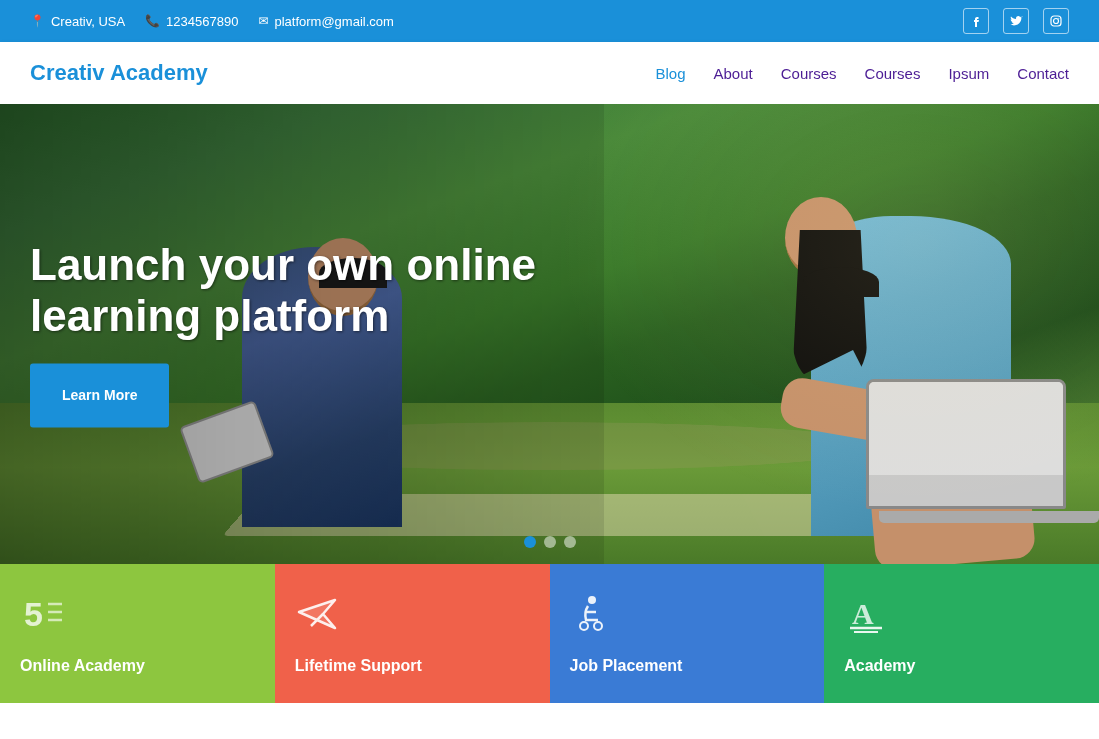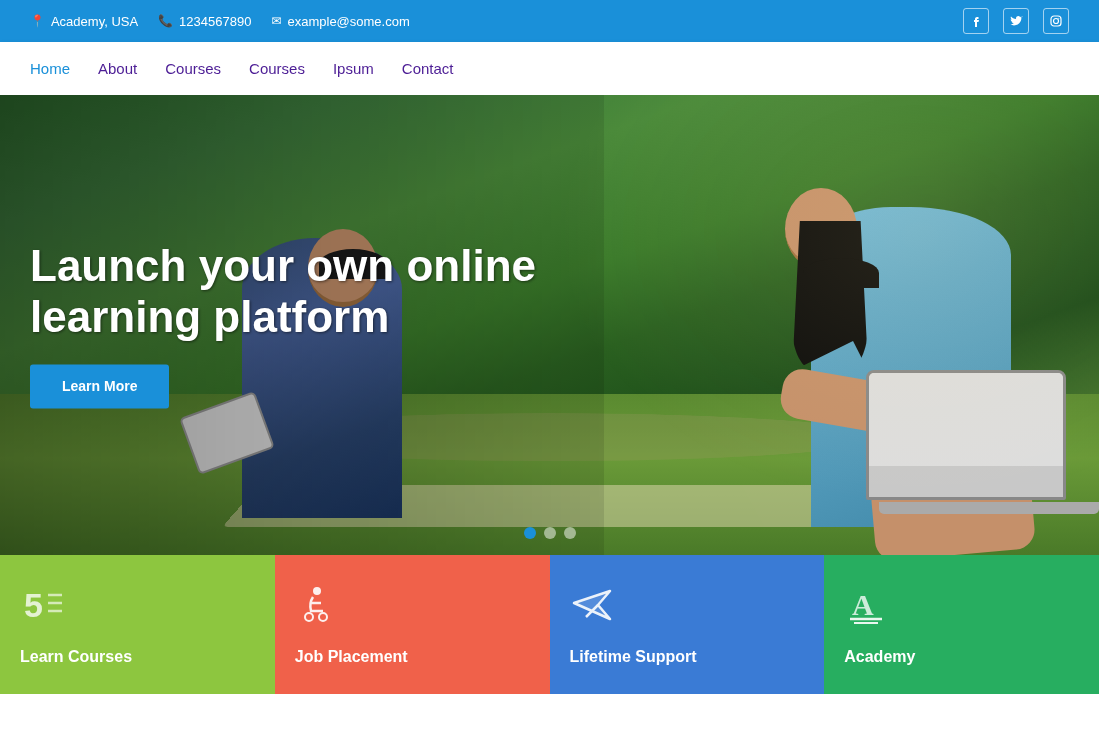--- a/index.html
+++ b/index.html
@@ -93,21 +93,21 @@
       font-size: 13px;
       line-height: 1.6;
       margin-bottom: 28px;
       max-width: 380px;
       text-shadow: 1px 1px 2px rgba(0,0,0,0.5);
     }
     .hero-btn {
       background: #1a90d9;
       color: white;
       border: none;
-      padding: 14px 32px;
+      padding: 24px 32px;
       font-size: 14px;
       font-weight: bold;
       cursor: pointer;
       border-radius: 3px;
     }
 
     
     .slider-dots {
       position: absolute;
       bottom: 16px;
@@ -158,29 +158,29 @@
       height: 44px;
     }
   </style>
 </head>
 <body>
 
 <div class="top-bar">
   <div class="top-bar-left">
     <div class="top-bar-item">
       <span style="font-size:12px;">📍</span>
-      <span>Academy, USA</span>
+      <span>Creativ, USA</span>
     </div>
     <div class="top-bar-item">
       <span style="font-size:12px;">📞</span>
       <span>1234567890</span>
     </div>
     <div class="top-bar-item">
       <span style="font-size:12px;">✉</span>
-      <span>example@some.com</span>
+      <span>platform@gmail.com</span>
     </div>
   </div>
   <div class="top-bar-right">
     <div class="social-icon">
       <svg width="12" height="12" viewBox="0 0 12 12" fill="white">
           <path d="M7 4H8.5V2H7C5.9 2 5 2.9 5 4v1H4v2h1v5h2V7h1.5l.5-2H7V4z"></path>
         </svg>
     </div>
     <div class="social-icon">
       <svg width="13" height="12" viewBox="0 0 13 12" fill="white">
@@ -191,22 +191,23 @@
       <svg width="12" height="12" viewBox="0 0 12 12" fill="none" stroke="white" stroke-width="1.2">
           <rect x="1" y="1" width="10" height="10" rx="3"></rect>
           <circle cx="6" cy="6" r="2.5"></circle>
           <circle cx="8.8" cy="3.2" r="0.5" fill="white" stroke="none"></circle>
         </svg>
     </div>
   </div>
 </div>
 
 <div class="header">
+  <div class="logo">Creativ Academy</div>
   <nav class="nav">
-    <a class="nav-item active">Home</a>
+    <a class="nav-item active">Blog</a>
     <a class="nav-item">About</a>
     <a class="nav-item">Courses</a>
     <a class="nav-item">Courses</a>
     <a class="nav-item">Ipsum</a>
     <a class="nav-item">Contact</a>
   </nav>
 </div>
 
 <div class="hero">
 
@@ -267,52 +268,52 @@
   <div class="feature-item">
     <div class="feature-icon">
       <svg class="feature-svg" viewBox="0 0 44 44" fill="none" xmlns="http://www.w3.org/2000/svg">
 
         <text x="4" y="34" font-size="34" font-weight="bold" fill="rgba(255,255,255,0.85)" font-family="Arial">5</text>
         <line x1="28" y1="12" x2="42" y2="12" stroke="rgba(255,255,255,0.7)" stroke-width="2.5"></line>
         <line x1="28" y1="20" x2="42" y2="20" stroke="rgba(255,255,255,0.7)" stroke-width="2.5"></line>
         <line x1="28" y1="28" x2="42" y2="28" stroke="rgba(255,255,255,0.7)" stroke-width="2.5"></line>
       </svg>
     </div>
-    <span class="feature-label">Learn Courses</span>
+    <span class="feature-label">Online Academy</span>
+  </div>
+
+  <div class="feature-item">
+    <div class="feature-icon">
+      <svg class="feature-svg" viewBox="0 0 44 44" fill="none" xmlns="http://www.w3.org/2000/svg">
+
+        <polygon points="4,20 40,8 28,22 40,36" stroke="white" stroke-width="2.5" stroke-linejoin="round" fill="rgba(255,255,255,0.15)"></polygon>
+        <line x1="28" y1="22" x2="16" y2="34" stroke="white" stroke-width="2.5"></line>
+      </svg>
+    </div>
+    <span class="feature-label">Lifetime Support</span>
   </div>
 
   <div class="feature-item">
     <div class="feature-icon">
       <svg class="feature-svg" viewBox="0 0 44 44" fill="white" xmlns="http://www.w3.org/2000/svg">
 
         <circle cx="22" cy="8" r="4"></circle>
         <path d="M18 14 Q14 20 16 28 L28 28" stroke="white" stroke-width="2.5" fill="none"></path>
         <path d="M16 20 L26 20" stroke="white" stroke-width="2.5"></path>
         <circle cx="14" cy="34" r="4" stroke="white" stroke-width="2" fill="none"></circle>
         <circle cx="28" cy="34" r="4" stroke="white" stroke-width="2" fill="none"></circle>
       </svg>
     </div>
     <span class="feature-label">Job Placement</span>
   </div>
 
   <div class="feature-item">
     <div class="feature-icon">
       <svg class="feature-svg" viewBox="0 0 44 44" fill="none" xmlns="http://www.w3.org/2000/svg">
 
-        <polygon points="4,20 40,8 28,22 40,36" stroke="white" stroke-width="2.5" stroke-linejoin="round" fill="rgba(255,255,255,0.15)"></polygon>
-        <line x1="28" y1="22" x2="16" y2="34" stroke="white" stroke-width="2.5"></line>
-      </svg>
-    </div>
-    <span class="feature-label">Lifetime Support</span>
-  </div>
-
-  <div class="feature-item">
-    <div class="feature-icon">
-      <svg class="feature-svg" viewBox="0 0 44 44" fill="none" xmlns="http://www.w3.org/2000/svg">
-
         <text x="8" y="32" font-size="30" font-weight="bold" fill="rgba(255,255,255,0.85)" font-family="serif">A</text>
         <line x1="6" y1="36" x2="38" y2="36" stroke="white" stroke-width="2.5"></line>
         <line x1="10" y1="40" x2="34" y2="40" stroke="white" stroke-width="2"></line>
       </svg>
     </div>
     <span class="feature-label">Academy</span>
   </div>
 </div>
 
 </body></html>

